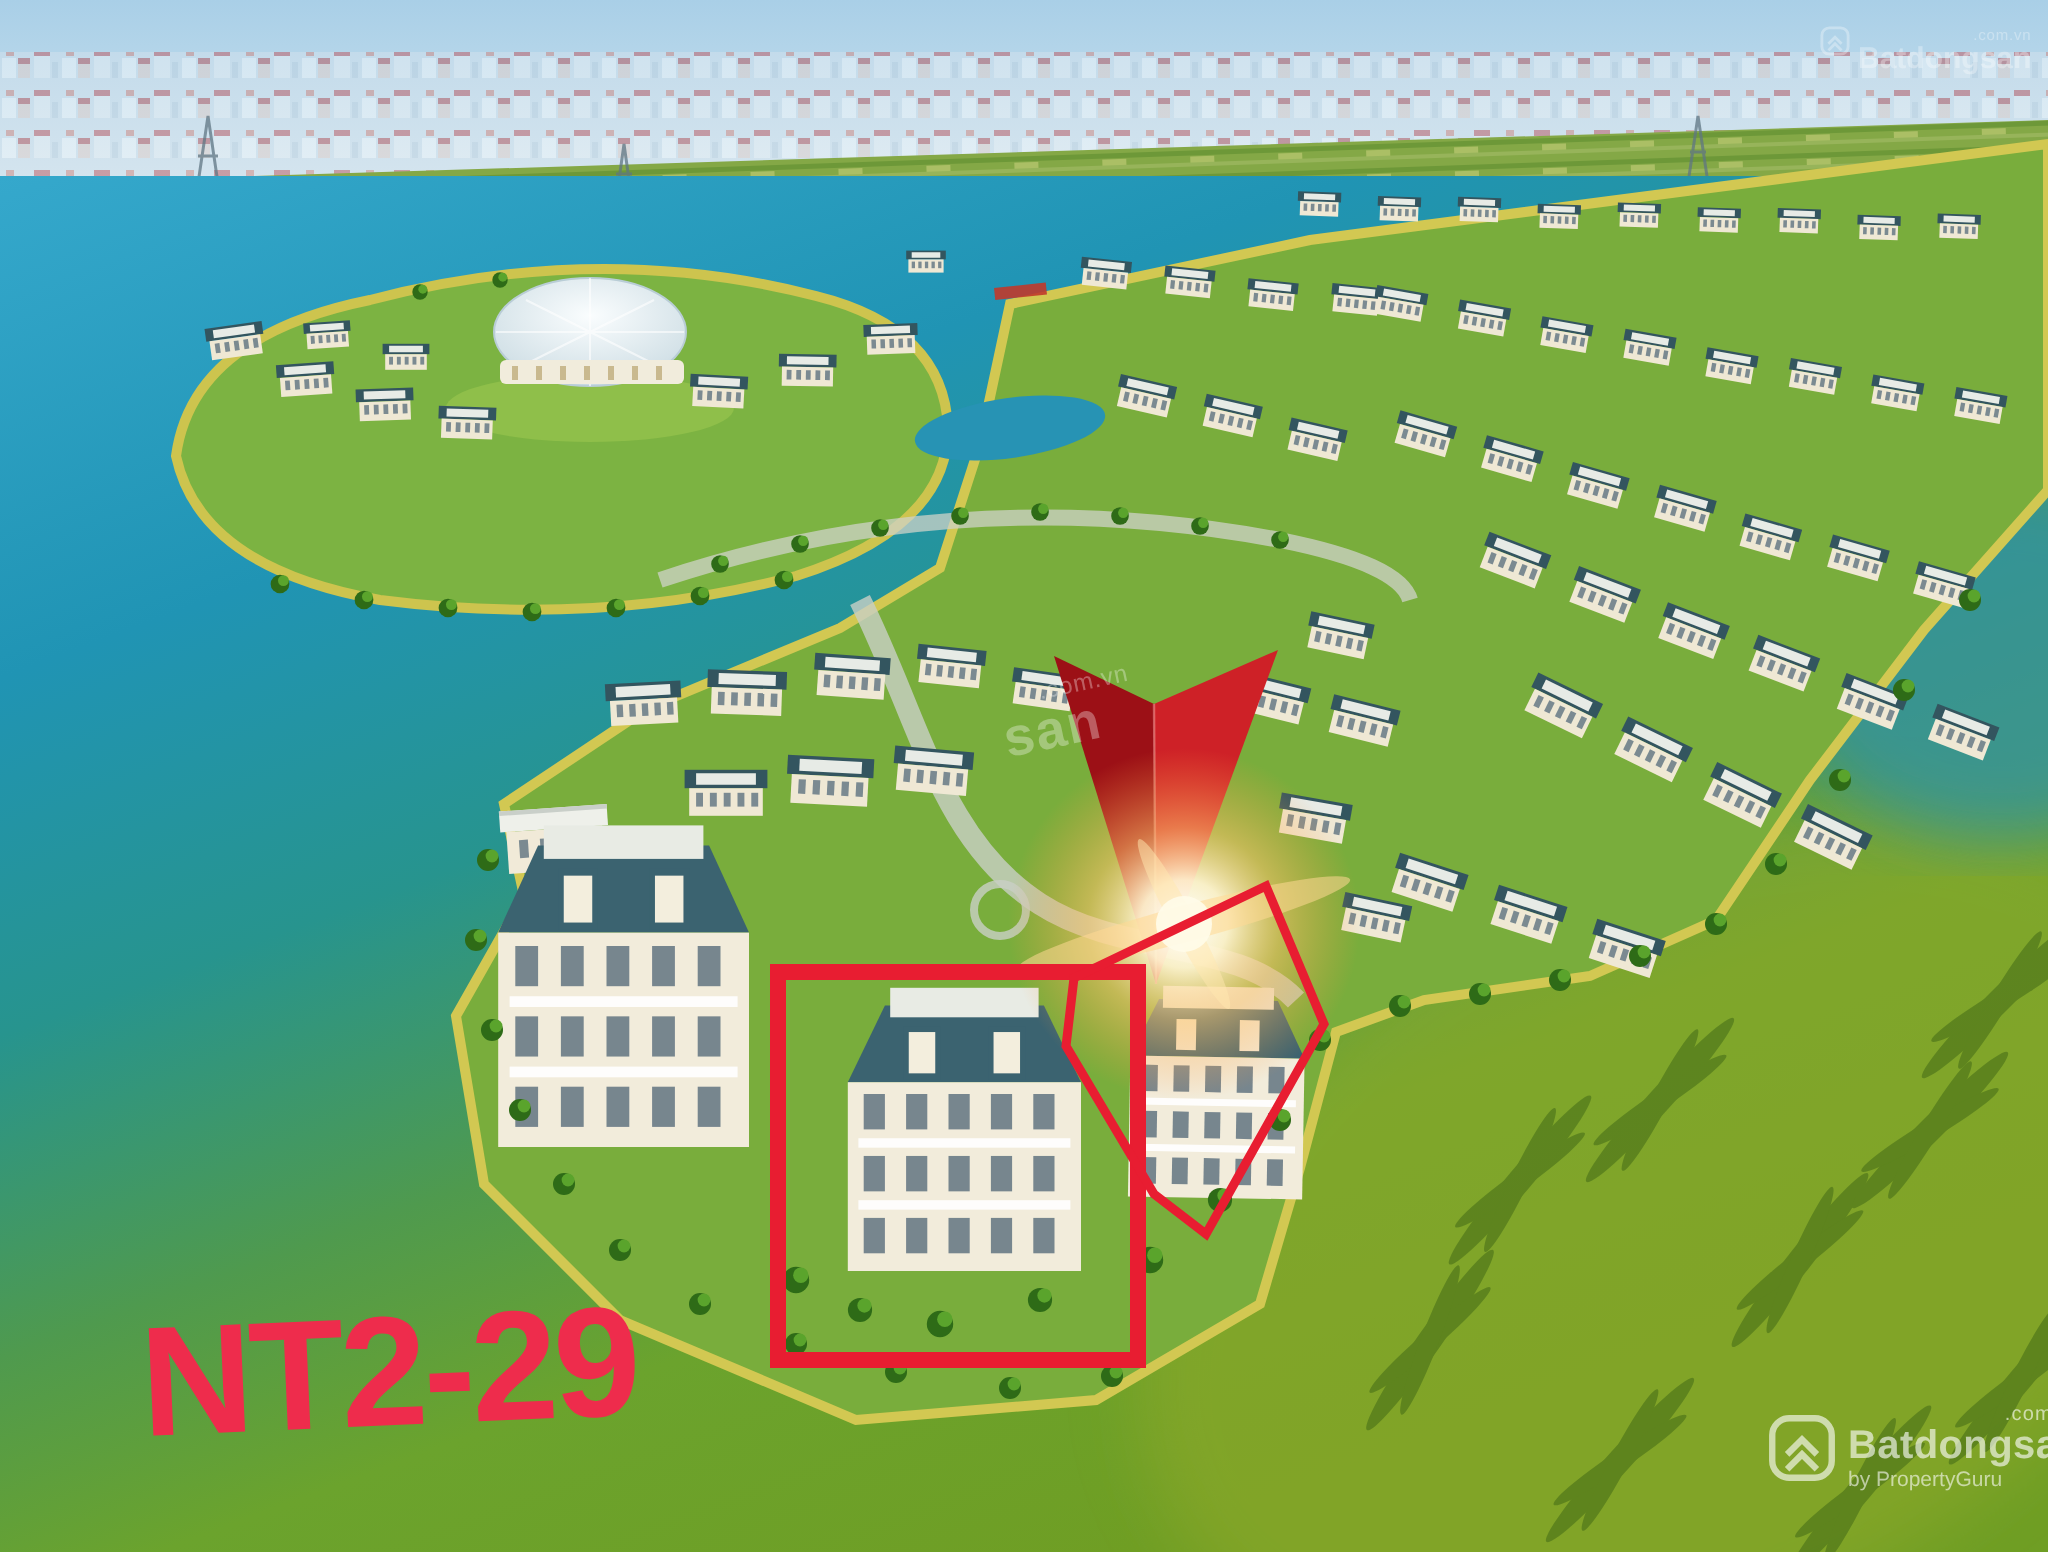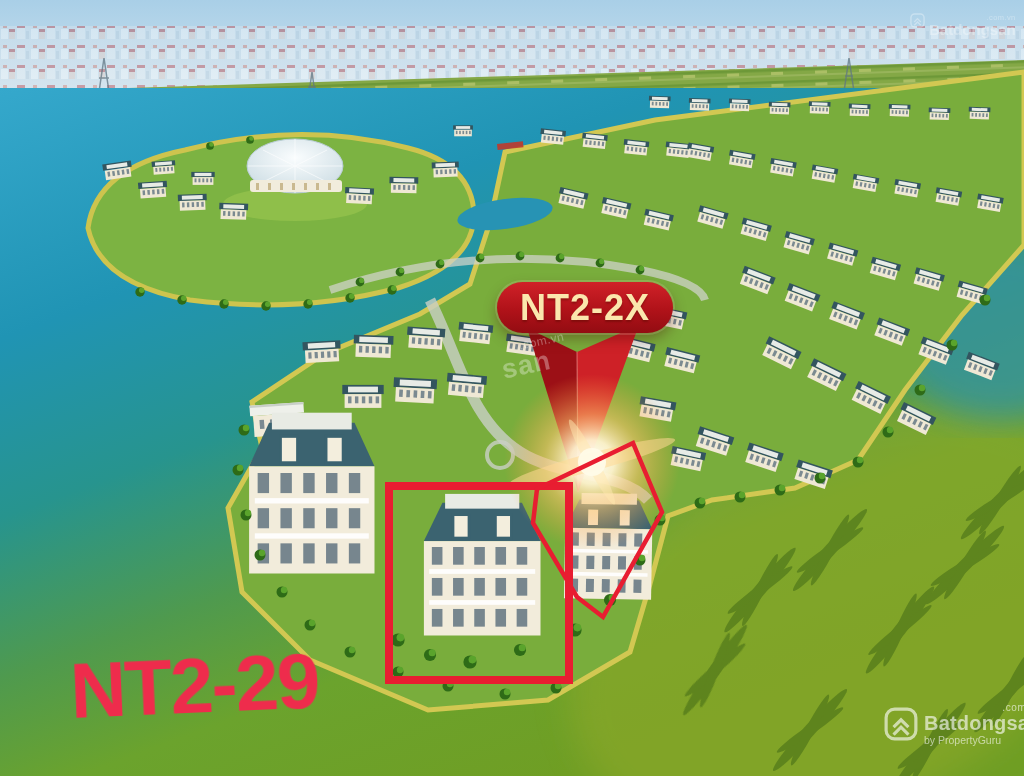--- a/index.html
+++ b/index.html
@@ -362,23 +362,20 @@
         <stop offset=".55" stop-color="#ffc36a" stop-opacity=".55"></stop>
         <stop offset="1" stop-color="#ff9a3d" stop-opacity="0"></stop>
       </radialGradient>
     </defs>
     <circle cx="90" cy="90" r="88" fill="url(#flg)"></circle>
     <ellipse cx="90" cy="90" rx="86" ry="9" fill="#ffd894" opacity=".55" transform="rotate(-15 90 90)"></ellipse>
     <ellipse cx="90" cy="90" rx="48" ry="6" fill="#ffe7b0" opacity=".5" transform="rotate(62 90 90)"></ellipse>
     <circle cx="90" cy="90" r="14" fill="#fffbe8" opacity=".95"></circle>
   </svg>
 
-  <div class="pill">
-    <span>NT2-2X</span>
-  </div>
 
   <div class="hl-box"></div>
 
   <svg class="abs hl-poly" width="150" height="195" viewBox="0 0 150 195">
     <polygon points="113,13 17,59 13,93 57,167 83,187 142,82" fill="none" stroke="#e81d31" stroke-width="4.5"></polygon>
   </svg>
 
   <div class="lot">NT2-29</div>
 
   <div class="wm wm-c">

